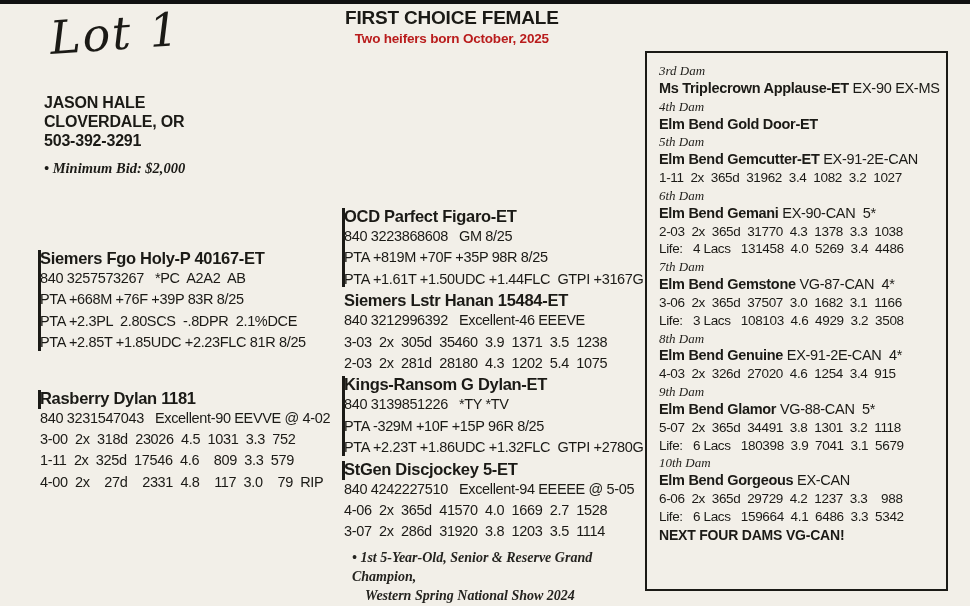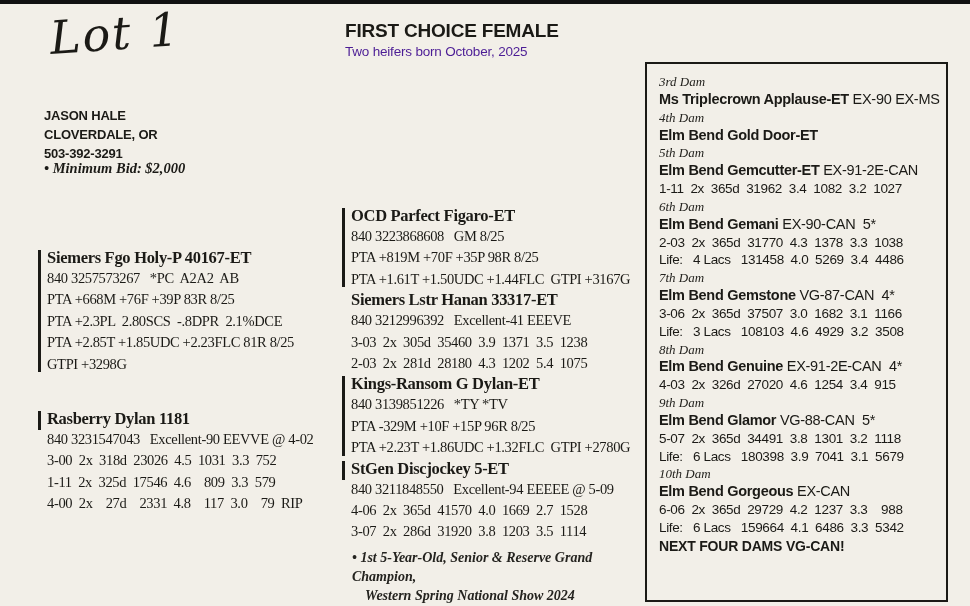--- a/index.html
+++ b/index.html
@@ -17,38 +17,37 @@
   
   .lot-script {
     position:absolute; left:52px; top:8px;
     font-family:"DejaVu Serif", serif;
     font-style:italic; font-size:46px; line-height:60px;
     transform:rotate(-4deg); transform-origin:left bottom;
     letter-spacing:2px;
   }
   .consignor {
     position:absolute; left:44px; top:93px;
-    font-weight:700; font-size:13px; line-height:19px;
+    font-weight:700; font-size:16px; line-height:19px;
     letter-spacing:-0.2px;
-    margin-top:13px;
   }
   .min-bid {
     position:absolute; left:44px; top:160px;
     font-family:"Liberation Serif", serif;
     font-style:italic; font-weight:700; font-size:14.5px;
   }
   
-  .header { position:absolute; left:345px; top:19px; }
+  .header { position:absolute; left:345px; top:6px;text-align:center; }
   .header .title { font-weight:700; font-size:19px; line-height:24px; letter-spacing:-0.2px; }
-  .header .subtitle { font-weight:400; font-size:13.5px; line-height:18px; letter-spacing:-0.2px; color:#4c1d95; }
+  .header .subtitle { font-weight:700; font-size:13.5px; line-height:18px; letter-spacing:-0.2px; color:#b91c1c; }
   
   .ped-col { position:absolute; }
   .col-left   { left:38px;  top:248px; width:302px; }
   .col-center { left:342px; top:206px; width:306px; }
-  .pblock { position:relative; padding-left:9px;font-family:Liberation Serif, serif; }
+  .pblock { position:relative; padding-left:2px; }
   .pblock .rule {
     position:absolute; left:0; top:2px; bottom:3px; width:2.5px; background:#1b1a16;
   }
   .pblock .rule.title-only { bottom:auto; height:19px; }
   .ptitle {
     font-weight:700; font-size:16.5px; line-height:20px; letter-spacing:-0.3px;
     white-space:pre;
   }
   .pline {
     font-size:14.5px; line-height:21.4px; letter-spacing:-0.35px;
@@ -56,21 +55,21 @@
   }
   .gap { margin-top:34px; }
   .awards {
     margin-top:5px; padding-left:10px;
     font-family:"Liberation Serif", serif; font-style:italic; font-weight:700;
     font-size:14px; line-height:19px; color:#24231f;
   }
   .award-cont { padding-left:13px; }
   
   .dam-box {
-    position:absolute; left:645px; top:62px; width:303px; height:540px;
+    position:absolute; left:645px; top:51px; width:303px; height:540px;
     border:2px solid #1b1a16; background:#f2efe8;
     padding:9px 6px 0 12px;
   }
   .dam-label {
     font-family:"Liberation Serif", serif; font-style:italic;
     font-size:13px; line-height:17.8px; color:#24231f;
   }
   .dam-name { font-size:14.5px; line-height:17.9px; letter-spacing:-0.3px; white-space:pre; }
   .dam-name .nm { font-weight:700;margin-top:8px; }
   .dam-name .sfx { font-weight:400; }
@@ -98,57 +97,56 @@
 </div>
 
 <div class="ped-col col-left">
   <div class="pblock">
     <div class="rule"></div>
     <div class="ptitle">Siemers Fgo Holy-P 40167-ET</div>
     <div class="pline">840 3257573267   *PC  A2A2  AB</div>
     <div class="pline">PTA +668M +76F +39P 83R 8/25</div>
     <div class="pline">PTA +2.3PL  2.80SCS  -.8DPR  2.1%DCE</div>
     <div class="pline">PTA +2.85T +1.85UDC +2.23FLC 81R 8/25</div>
-    <div class="pline">GTPI +3298G</div>
   </div>
   <div class="pblock gap">
     <div class="rule title-only"></div>
     <div class="ptitle">Rasberry Dylan 1181</div>
     <div class="pline">840 3231547043   Excellent-90 EEVVE @ 4-02</div>
     <div class="pline">3-00  2x  318d  23026  4.5  1031  3.3  752</div>
     <div class="pline">1-11  2x  325d  17546  4.6    809  3.3  579</div>
     <div class="pline">4-00  2x    27d    2331  4.8    117  3.0    79  RIP</div>
   </div>
 </div>
 
 <div class="ped-col col-center">
   <div class="pblock">
     <div class="rule"></div>
     <div class="ptitle">OCD Parfect Figaro-ET</div>
     <div class="pline">840 3223868608   GM 8/25</div>
     <div class="pline">PTA +819M +70F +35P 98R 8/25</div>
     <div class="pline">PTA +1.61T +1.50UDC +1.44FLC  GTPI +3167G</div>
   </div>
   <div class="pblock">
-    <div class="ptitle">Siemers Lstr Hanan 33317-ET</div>
-    <div class="pline">840 3212996392   Excellent-41 EEEVE</div>
+    <div class="ptitle">Siemers Lstr Hanan 15484-ET</div>
+    <div class="pline">840 3212996392   Excellent-46 EEEVE</div>
     <div class="pline">3-03  2x  305d  35460  3.9  1371  3.5  1238</div>
     <div class="pline">2-03  2x  281d  28180  4.3  1202  5.4  1075</div>
   </div>
   <div class="pblock">
     <div class="rule"></div>
     <div class="ptitle">Kings-Ransom G Dylan-ET</div>
     <div class="pline">840 3139851226   *TY *TV</div>
     <div class="pline">PTA -329M +10F +15P 96R 8/25</div>
     <div class="pline">PTA +2.23T +1.86UDC +1.32FLC  GTPI +2780G</div>
   </div>
   <div class="pblock">
     <div class="rule title-only"></div>
     <div class="ptitle">StGen Discjockey 5-ET</div>
-    <div class="pline">840 3211848550   Excellent-94 EEEEE @ 5-09</div>
+    <div class="pline">840 4242227510   Excellent-94 EEEEE @ 5-05</div>
     <div class="pline">4-06  2x  365d  41570  4.0  1669  2.7  1528</div>
     <div class="pline">3-07  2x  286d  31920  3.8  1203  3.5  1114</div>
   </div>
   <div class="awards">
     <div>• 1st 5-Year-Old, Senior &amp; Reserve Grand Champion,</div>
     <div class="award-cont">Western Spring National Show 2024</div>
     <div>• 2nd 4-Year-Old, Western Spring Nat'l Show 2023</div>
   </div>
 </div>
 

